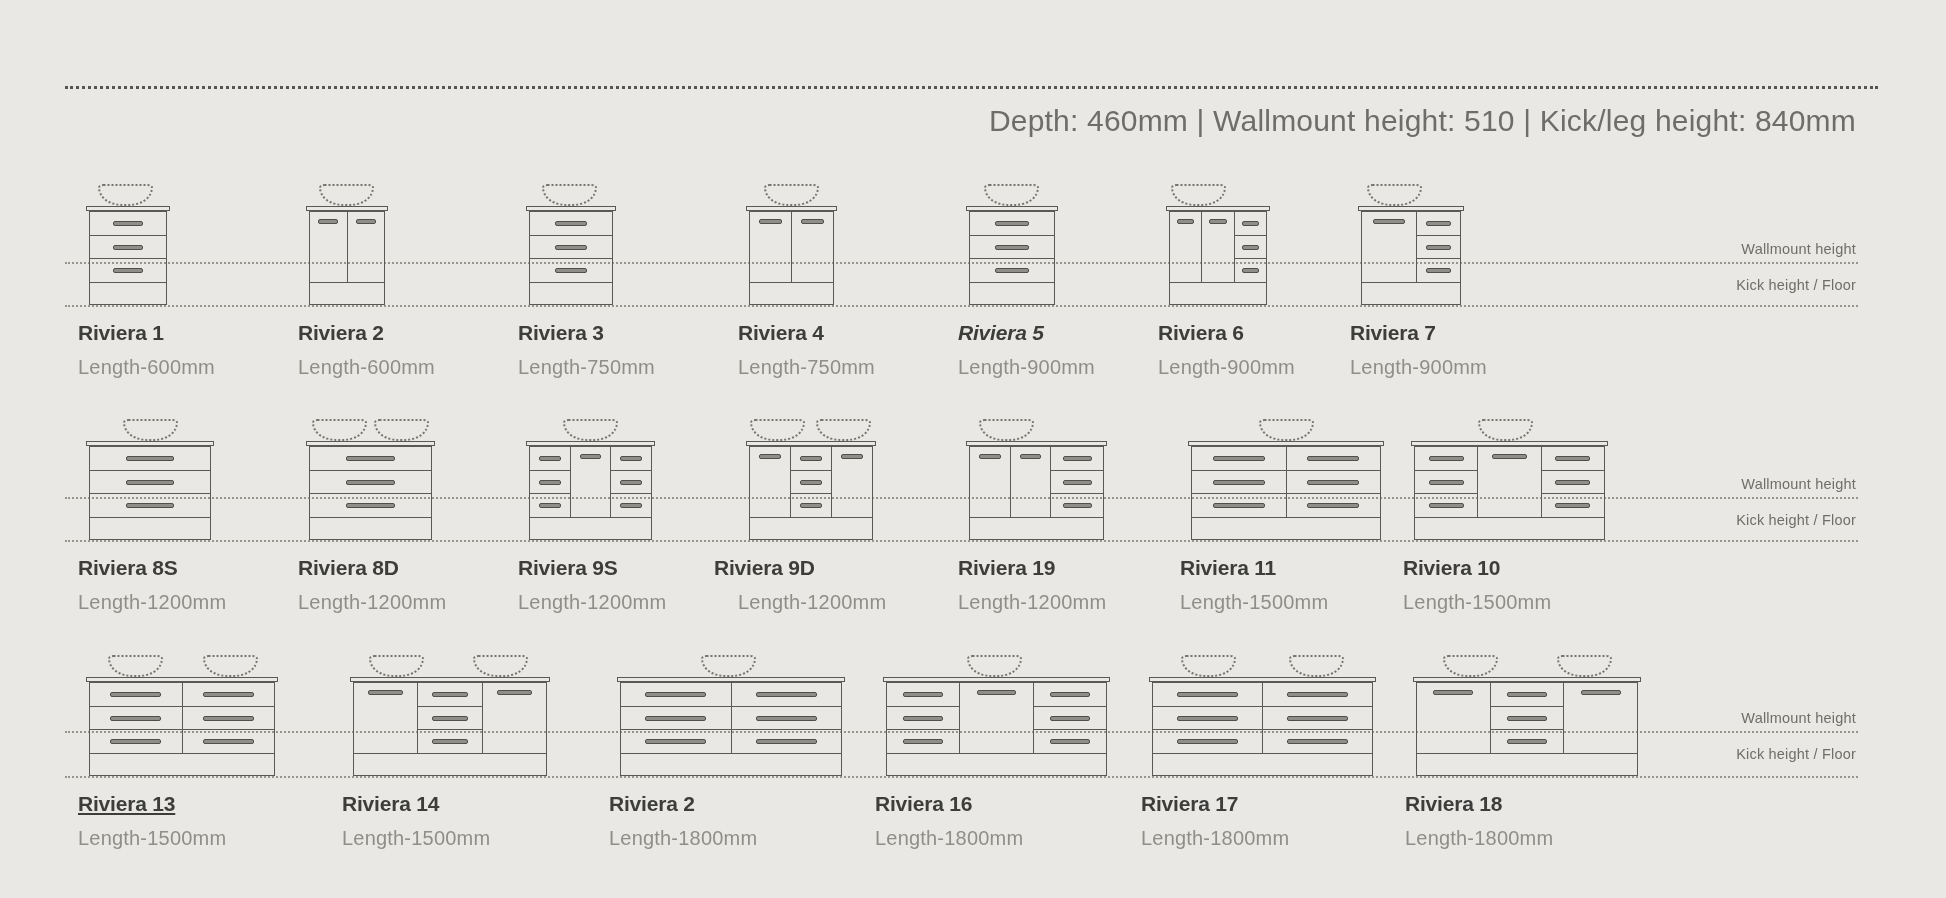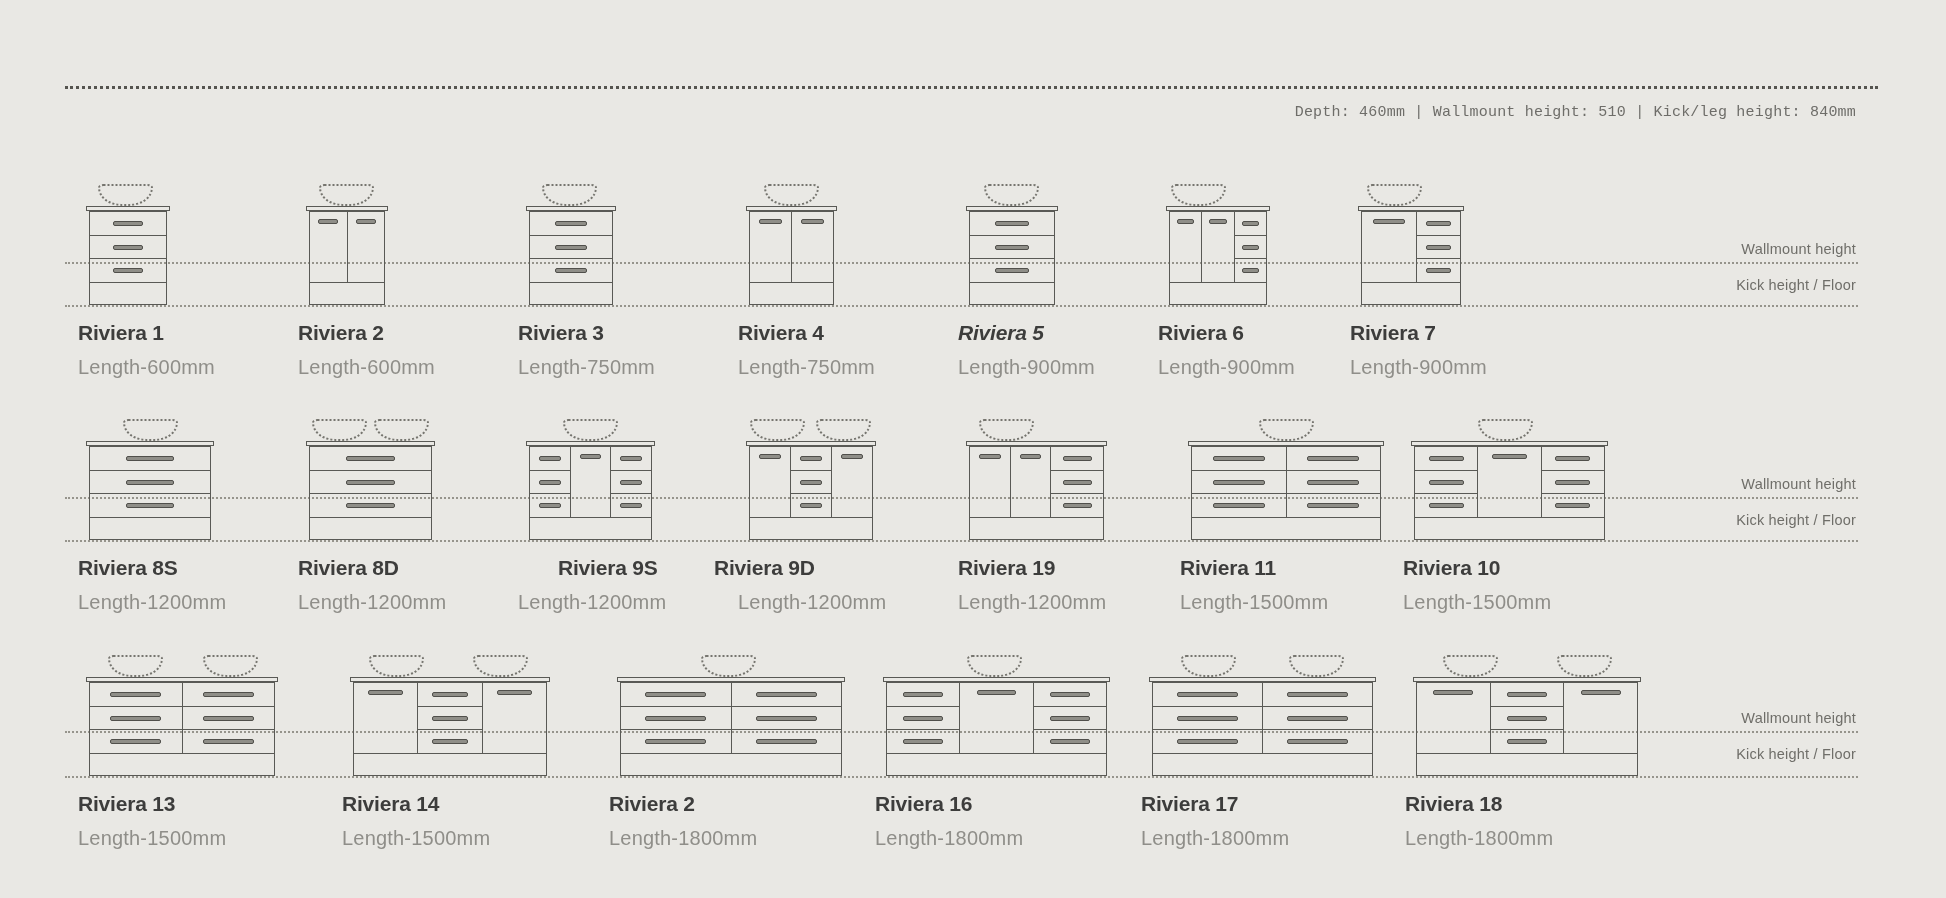--- a/index.html
+++ b/index.html
@@ -10,22 +10,22 @@
   html,body{margin:0;padding:0;}
   body{
     width:1946px;height:898px;background:var(--bg);
     font-family:"Liberation Sans",sans-serif;overflow:hidden;position:relative;
   }
   #stage{position:absolute;inset:0;}
   .header-rule{position:absolute;top:86px;left:65px;width:1813px;height:0;
     border-top:3px dotted var(--rdots);}
   .page-title{position:absolute;left:84px;top:94px;font-size:34px;font-weight:bold;
     color:var(--title);letter-spacing:-0.5px;}
-  .specs-line{position:absolute;right:90px;top:104px;font-size:15px;color:var(--specs);
-    letter-spacing:0.2px;font-family:Liberation Mono, monospace;}
+  .specs-line{position:absolute;right:90px;top:104px;font-size:30px;color:var(--specs);
+    letter-spacing:0.2px;}
   .guide-line{position:absolute;left:65px;width:1793px;height:0;
     border-top:2px dotted var(--gdots);}
   .guide-label{position:absolute;right:90px;font-size:14.5px;color:var(--guide);
     letter-spacing:0.2px;}
   .unit{position:absolute;height:121px;}
   .basin{position:absolute;top:0;height:22px;width:55px;box-sizing:border-box;
     border:2px dotted #76756f;border-radius:6px 6px 26px 26px / 4px 4px 20px 20px;
     background:transparent;}
   .counter{position:absolute;top:22px;left:0;right:0;height:5px;box-sizing:border-box;
     border:1px solid var(--line);}
@@ -267,21 +267,21 @@
           <div class="drawer">
             <div class="handle"></div>
           </div>
           <div class="drawer">
             <div class="handle"></div>
           </div>
         </div>
       </div>
       <div class="kick"></div>
     </div>
-    <div class="model-name" style="left: 518px; top: 556px; margin-left: 40px;">Riviera 9S</div>
+    <div class="model-name" style="left: 518px; top: 556px;">Riviera 9S</div>
     <div class="model-length" style="left: 518px; top: 591px;">Length-1200mm</div>
     <div class="unit" style="left: 746px; top: 419px; width: 130px;">
       <div class="basin" style="left: 3.7px;"></div>
       <div class="basin" style="left: 70px;"></div>
       <div class="counter"></div>
       <div class="cab-body">
         <div class="col door">
           <div class="handle"></div>
         </div>
         <div class="col">
@@ -421,21 +421,21 @@
           <div class="drawer">
             <div class="handle"></div>
           </div>
           <div class="drawer">
             <div class="handle"></div>
           </div>
         </div>
       </div>
       <div class="kick"></div>
     </div>
-    <div class="model-name" style="left: 78px; top: 792px;">Riviera 13</div>
+    <div class="model-name" style="left: 78px; top: 792px; text-decoration: underline;">Riviera 13</div>
     <div class="model-length" style="left: 78px; top: 827px;">Length-1500mm</div>
     <div class="unit" style="left: 350px; top: 655px; width: 200px;">
       <div class="basin" style="left: 18.5px;"></div>
       <div class="basin" style="left: 122.5px;"></div>
       <div class="counter"></div>
       <div class="cab-body">
         <div class="col door">
           <div class="handle"></div>
         </div>
         <div class="col">

